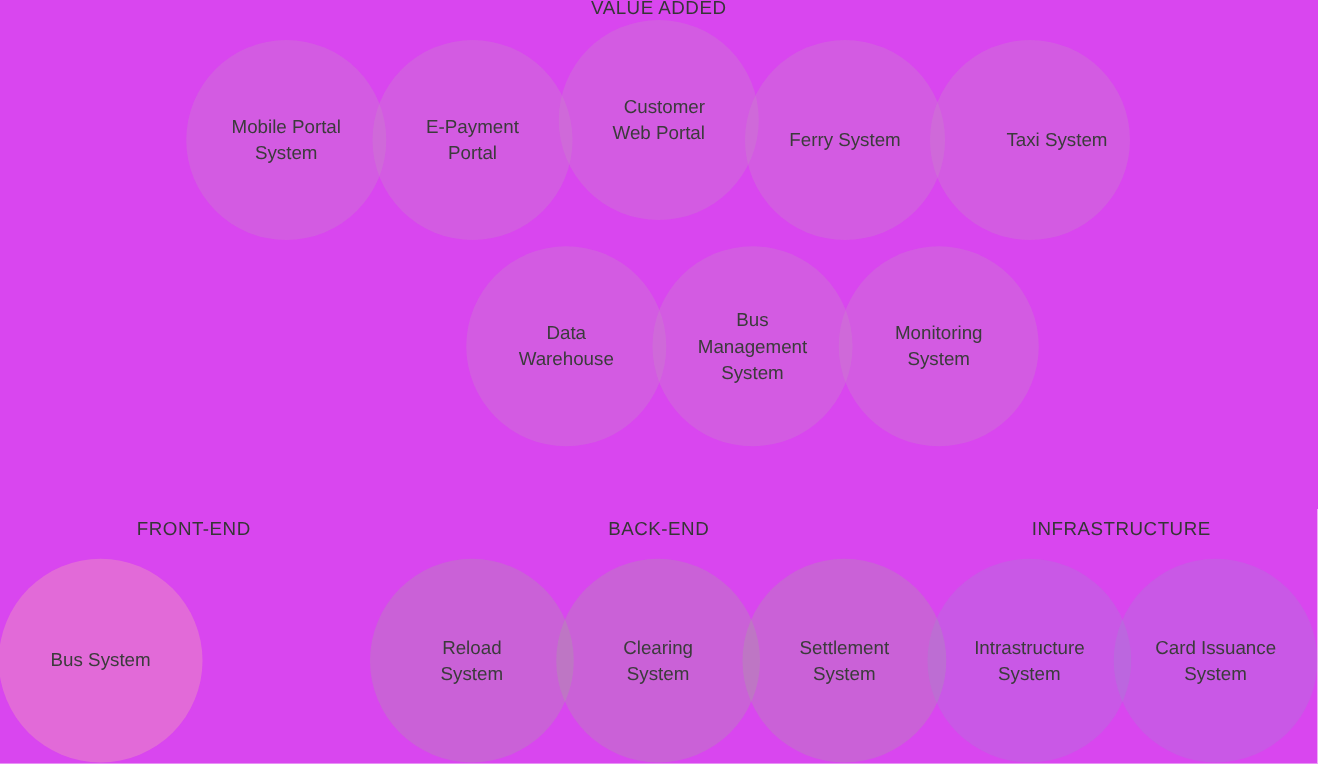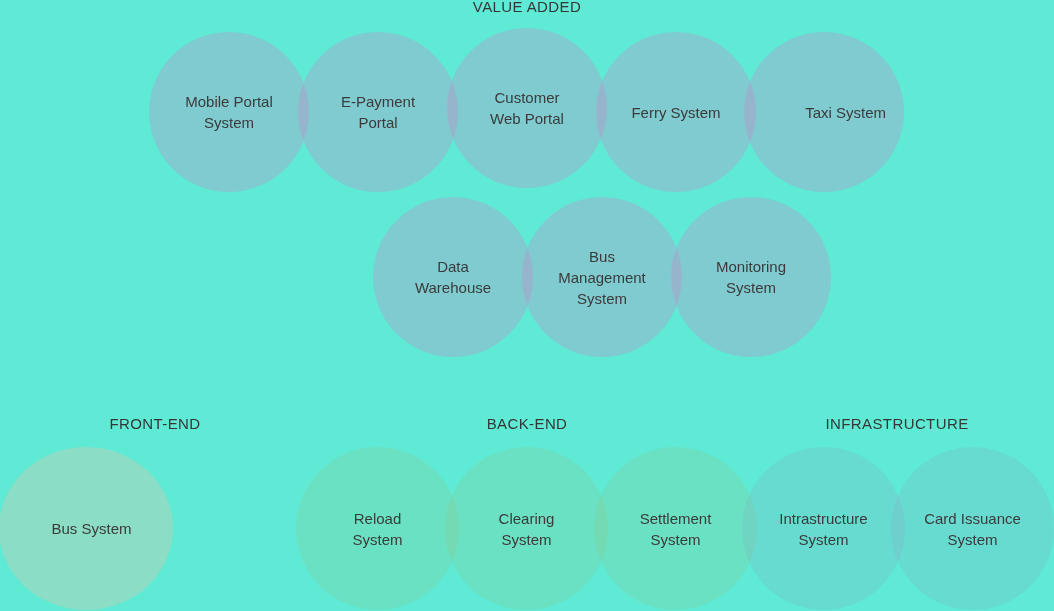--- a/index.html
+++ b/index.html
@@ -5,21 +5,21 @@
   html, body {
     margin: 0;
     padding: 0;
     background: #ffffff;
   }
   #stage {
     position: relative;
     width: 1054px;
     height: 611px;
     overflow: hidden;
-    background: #5eead4;
+    background: #d946ef;
     font-family: "Liberation Sans", "DejaVu Sans", sans-serif;
     color: #3b3b3b;
   }
   .section-title {
     position: absolute;
     transform: translateX(-50%);
     font-size: 15px;
     letter-spacing: 0.4px;
     color: #363636;
     white-space: nowrap;
@@ -53,21 +53,21 @@
   <div class="section-title" style="left:527px; top:-2px;">VALUE ADDED</div>
 
   <div class="circle va" style="left:149px; top:32px;">
     <span class="lbl">Mobile Portal
 System</span>
   </div>
   <div class="circle va" style="left:298px; top:32px;">
     <span class="lbl">E-Payment
 Portal</span>
   </div>
-  <div class="circle va" style="left:447px; top:28px;">
+  <div class="circle va" style="left:447px; top:16px;text-align:right;">
     <span class="lbl">Customer
 Web Portal</span>
   </div>
   <div class="circle va" style="left:596px; top:32px;">
     <span class="lbl">Ferry System</span>
   </div>
   <div class="circle va" style="left:744px; top:32px;justify-content:flex-end;">
     <span class="lbl">Taxi System</span>
   </div>
 
@@ -82,21 +82,21 @@
   </div>
   <div class="circle va" style="left:671px; top:197px;">
     <span class="lbl">Monitoring
 System</span>
   </div>
 
   <div class="section-title" style="left:155px; top:415px;">FRONT-END</div>
   <div class="section-title" style="left:527px; top:415px;">BACK-END</div>
   <div class="section-title" style="left:897px; top:415px;">INFRASTRUCTURE</div>
 
-  <div class="circle fe" style="left:-1px; top:447px;padding-left:11px;">
+  <div class="circle fe" style="left:-1px; top:447px;">
     <span class="lbl">Bus System</span>
   </div>
 
   <div class="circle be" style="left:296px; top:447px;">
     <span class="lbl">Reload
 System</span>
   </div>
   <div class="circle be" style="left:445px; top:447px;">
     <span class="lbl">Clearing
 System</span>

